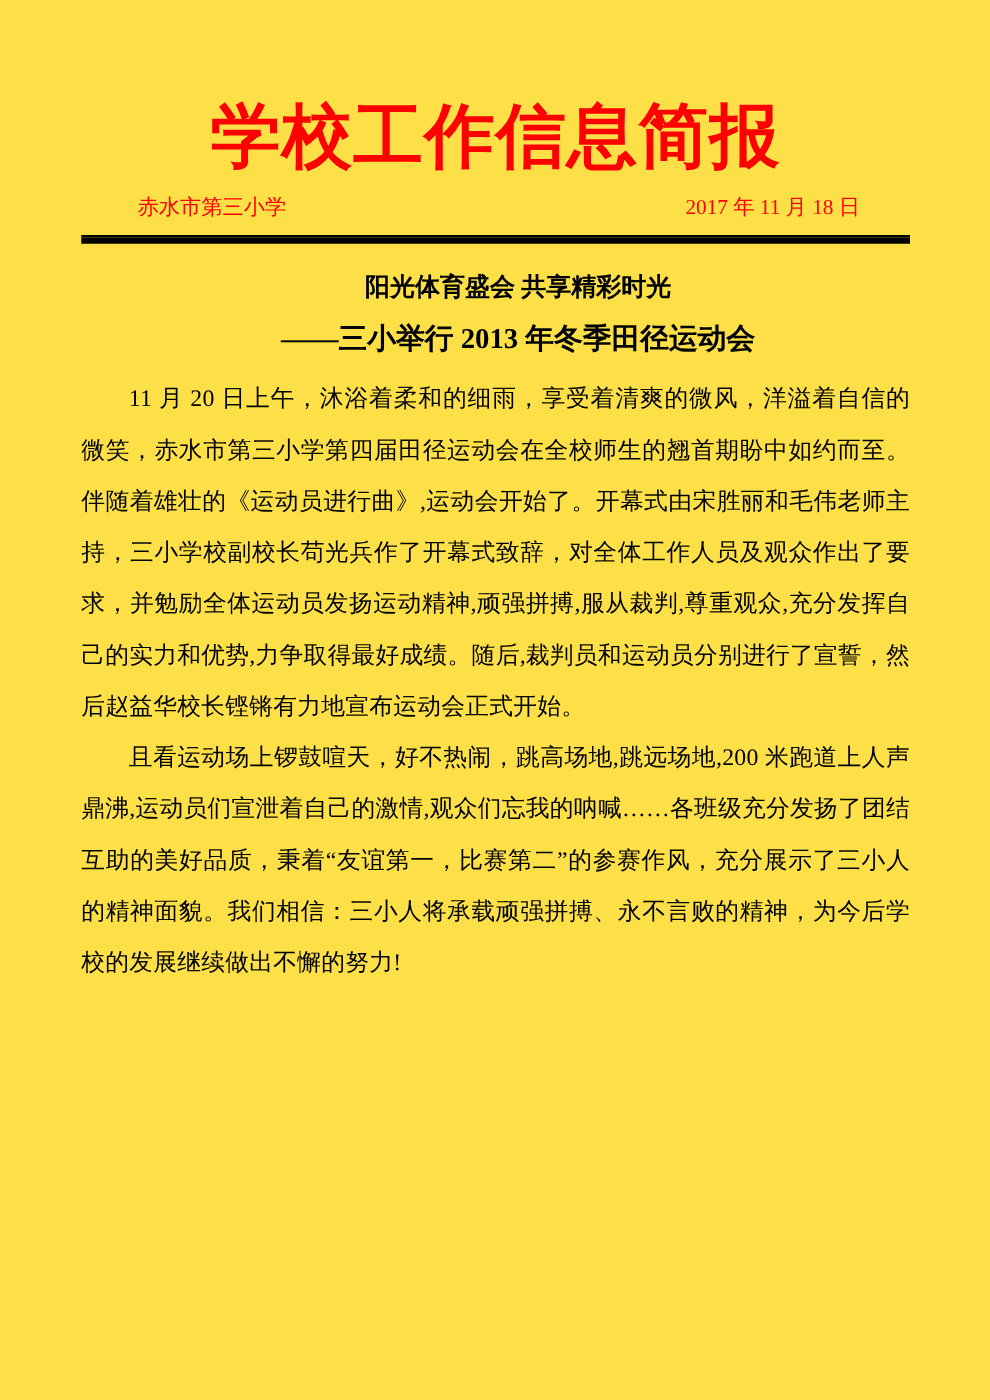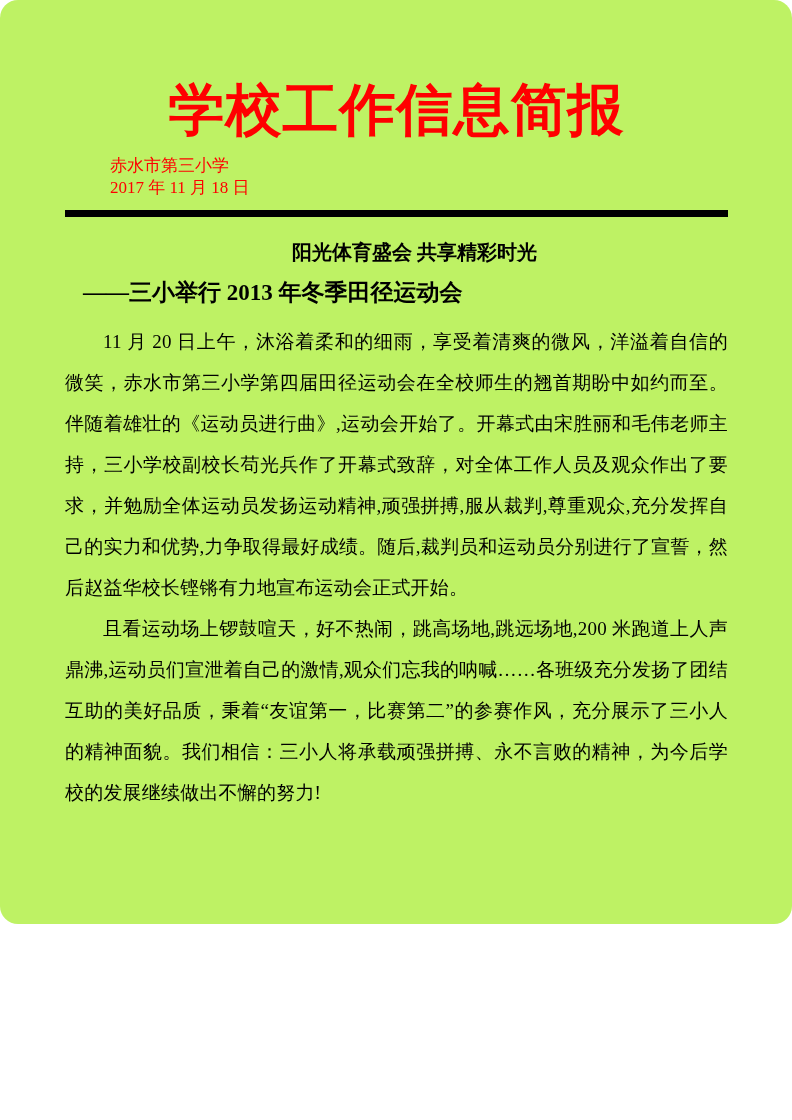--- a/index.html
+++ b/index.html
@@ -4,28 +4,27 @@
 <style>
   * { box-sizing: border-box; }
   html, body {
     margin: 0;
     padding: 0;
     background: #ffffff;
   }
   .page {
     position: relative;
     width: 792px;
-    height: 924px;
+    height: 1120px;
     margin: 0 auto;
-    background: #bef264;
+    background: #fde047;
     color: #000000;
     font-family: "Liberation Serif", "DejaVu Serif", serif;
     padding: 76px 64px 0 65px;
     overflow: hidden;
-    border-radius: 18px;
   }
   .doc-title {
     margin: 0;
     text-align: center;
     color: #ff0000;
     font-family: "DejaVu Sans", "Liberation Sans", sans-serif;
     font-weight: 900;
     font-size: 56px;
     line-height: 1.22;
     letter-spacing: 1px;
@@ -34,40 +33,39 @@
   .masthead {
     display: flex;
     justify-content: space-between;
     align-items: baseline;
     color: #ff0000;
     font-size: 17px;
     line-height: 22px;
     margin-top: 11px;
     padding-left: 45px;
     padding-right: 40px;
-    flex-direction: column;
   }
   .double-rule {
     margin-top: 11px;
     height: 2px;              
     border-top: 2px solid #000000;
     border-bottom: 5px solid #000000;
     width: 100%;
   }
   .headline {
     margin: 21px 0 0 0;
     text-align: center;
     font-size: 20px;
     font-weight: bold;
     line-height: 28px;
     transform: translateX(18px);
   }
   .subheadline {
     margin: 11px 0 0 0;
-    text-align: left;
+    text-align: center;
     font-size: 23px;
     font-weight: bold;
     line-height: 32px;
     transform: translateX(18px);
   }
   .article-body {
     margin-top: 12px;
   }
   .para {
     margin: 0;

